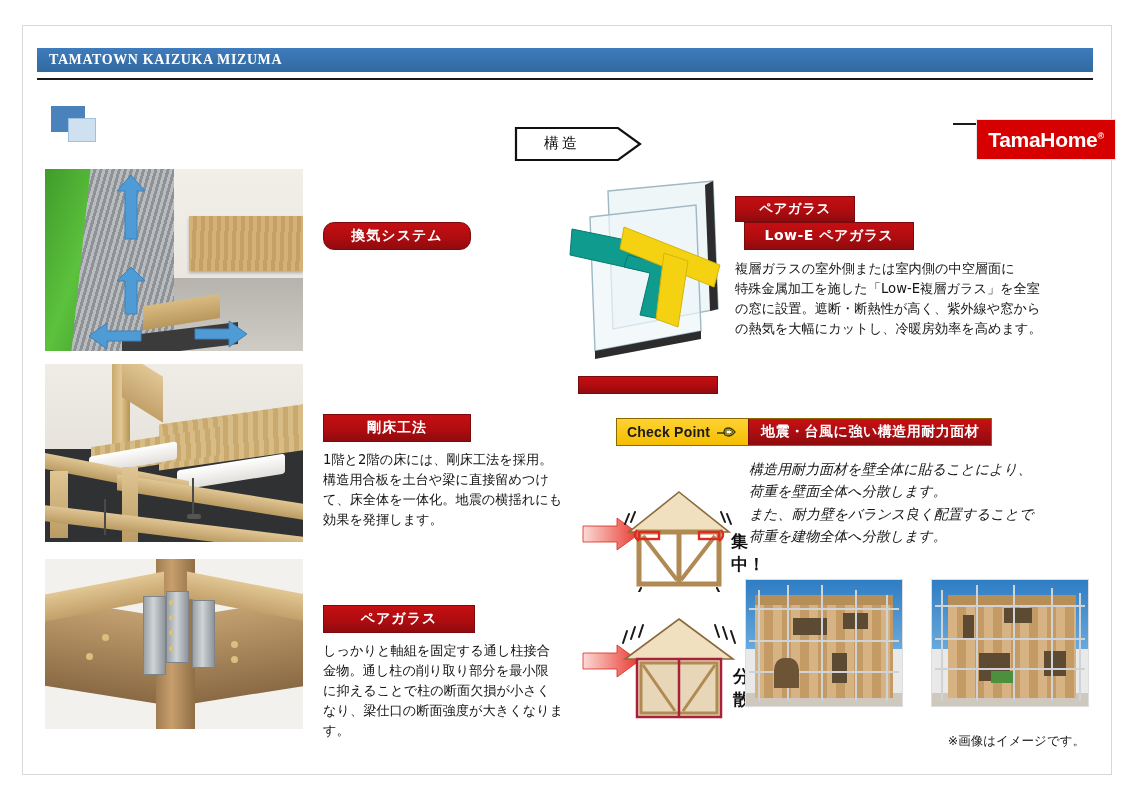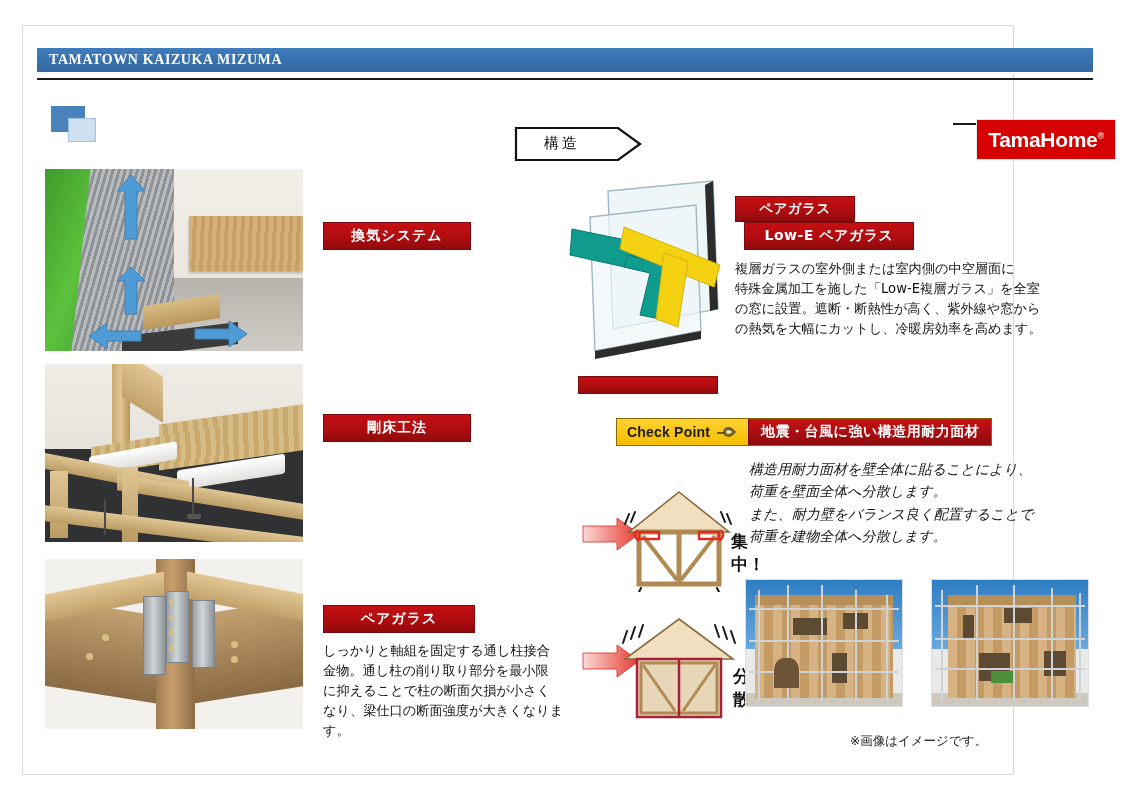--- a/index.html
+++ b/index.html
@@ -6,21 +6,21 @@
   body {
     width: 1132px; height: 800px;
     background: #ffffff;
     font-family: "Liberation Serif", "DejaVu Serif", serif;
     overflow: hidden;
     position: relative;
   }
   .page {
     position: absolute;
     left: 22px; top: 25px;
-    width: 992px; height: 750px;
+    width: 1090px; height: 750px;
     background: #fff;
     border: 1px solid #d8d8d8;
   }
 
   
   .topbar {
     position: absolute; left: 14px; top: 22px;
     width: 1056px; height: 26px;
     background: linear-gradient(to bottom, #3f7cbe 0%, #3872ae 50%, #31699f 100%);
     border-bottom: 2px solid #ffffff;
@@ -223,21 +223,21 @@
     <svg width="258" height="182" style="position:absolute;left:0;top:0;">
       <g fill="#4e9bd6" stroke="#3d81b8" stroke-width="1">
         <path d="M80,70 L80,22 L72,22 L86,6 L100,22 L92,22 L92,70 Z"></path>
         <path d="M80,145 L80,112 L72,112 L86,98 L100,112 L92,112 L92,145 Z"></path>
         <path d="M96,162 L62,162 L62,154 L44,167 L62,180 L62,172 L96,172 Z"></path>
         <path d="M150,160 L184,160 L184,152 L202,165 L184,178 L184,170 L150,170 Z"></path>
       </g>
     </svg>
   </div>
 
-  <div class="redbox" style="left:300px; top:196px; width:148px; height:28px; font-size:14px; letter-spacing:1px;">
+  <div class="redbox" style="left:300px; top:196px; width:148px; height:28px; font-size:14px; letter-spacing:1px;border-radius:11px;">
     <span>換気システム</span>
   </div>
 
   <div class="photo" style="left:22px; top:338px; width:258px; height:178px;">
     <div class="p2-bg"></div>
     <div class="p2-dark"></div>
 
     <div style="position:absolute;left:26%;top:0;width:7%;height:46%;
                 background:linear-gradient(90deg,#c9a96d,#e2c694,#b5944f);"></div>
     <div style="position:absolute;left:30%;top:0;width:16%;height:26%;
@@ -256,20 +256,24 @@
     <div class="p2-joist" style="left:0%;top:88%;width:100%;height:9%;transform:skewY(7deg);"></div>
 
     <div style="position:absolute;left:23%;top:76%;width:2px;height:20%;background:#4a4a4a;"></div>
     <div style="position:absolute;left:57%;top:64%;width:2px;height:22%;background:#4a4a4a;"></div>
     <div style="position:absolute;left:55%;top:84%;width:14px;height:5px;background:#555;border-radius:2px;"></div>
   </div>
 
   <div class="redbox" style="left:300px; top:388px; width:148px; height:28px; font-size:14px; letter-spacing:1px;">
     <span>剛床工法</span>
   </div>
+  <div class="body-ja" style="left:300px; top:424px; width:254px; font-size:13.2px;">1階と2階の床には、剛床工法を採用。
+構造用合板を土台や梁に直接留めつけ
+て、床全体を一体化。地震の横揺れにも
+効果を発揮します。</div>
 
   <div class="photo" style="left:22px; top:533px; width:258px; height:170px;">
     <div class="p3-bg"></div>
     <div class="p3-beamL"></div>
     <div class="p3-beamR"></div>
     <div class="p3-post"></div>
 
     <div style="position:absolute;left:0;top:14%;width:46%;height:16%;
                 background:linear-gradient(180deg,#e2c794,#c2a06a);transform:skewY(-11deg);"></div>
     <div style="position:absolute;left:55%;top:14%;width:46%;height:16%;

